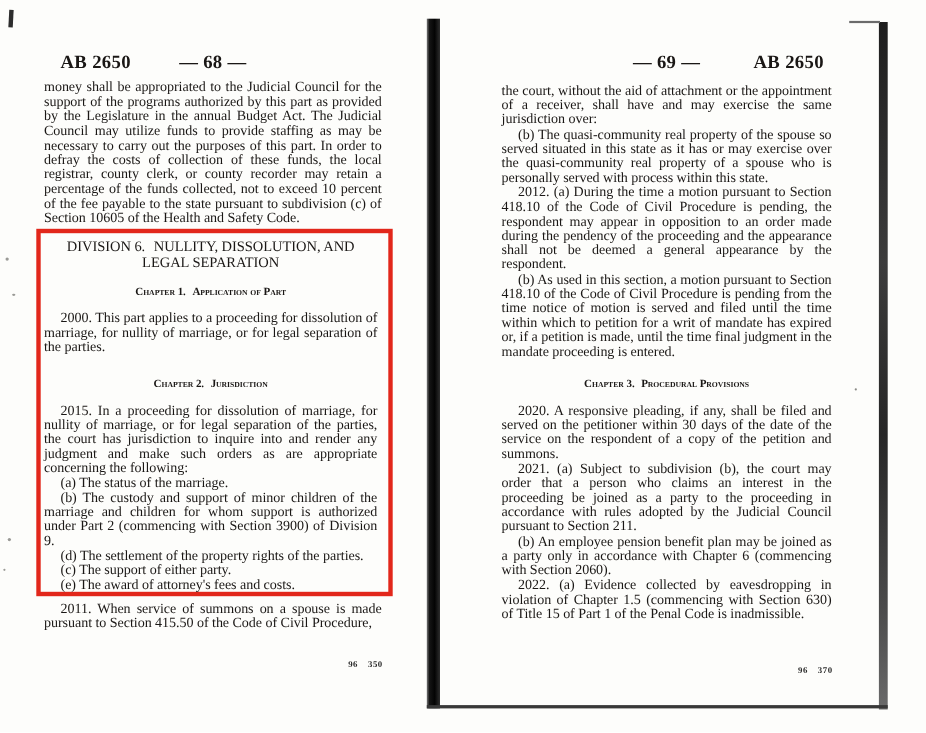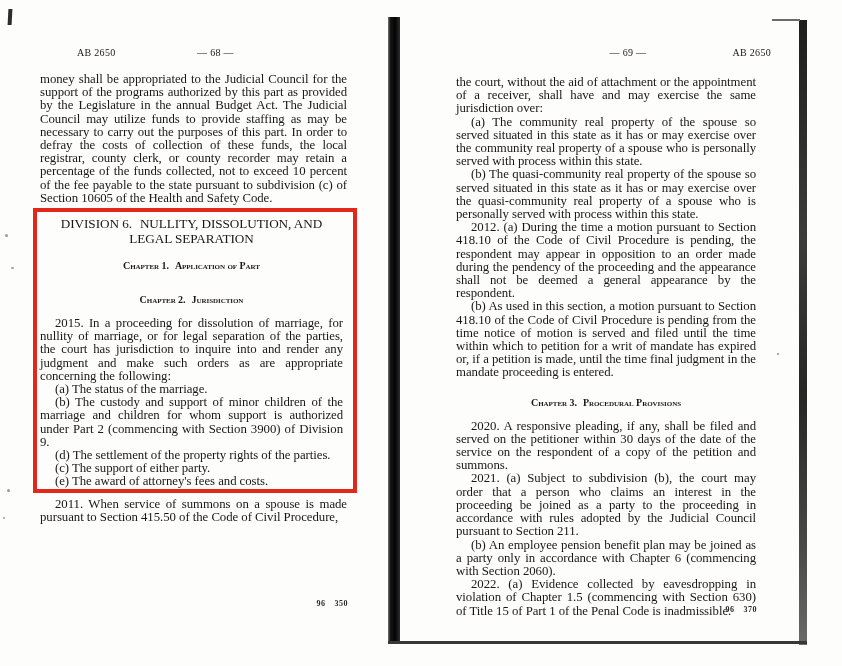--- a/index.html
+++ b/index.html
@@ -5,21 +5,21 @@
   html,body{margin:0;padding:0;background:#fff;}
   .canvas{
     position:relative;width:842px;height:666px;overflow:hidden;
     background:#fdfdfb;color:#1a1715;
     font-family:"Liberation Serif", serif;
   }
   
   .page{position:absolute;top:0;height:666px;}
   .page-left{left:0;width:388px;}
   .page-right{left:400px;width:399px;}
-  .pg-header{position:relative;height:15px;margin-top:47px;font-size:10px;font-weight:normal;letter-spacing:.3px;margin-left:22px;}
+  .pg-header{position:relative;height:15px;margin-top:47px;font-size:17px;font-weight:bold;letter-spacing:.3px;}
   .page-left .pg-header .bill{position:absolute;left:55px;}
   .page-left .pg-header .pgnum{position:absolute;left:40px;width:307px;text-align:center;}
   .page-right .pg-header .pgnum{position:absolute;left:56px;width:300px;text-align:center;}
   .page-right .pg-header .bill{position:absolute;left:56px;width:293px;text-align:right;}
   .pg-body{font-size:12.8px;line-height:13.2px;text-align:justify;letter-spacing:-0.05px;}
   .page-left .pg-body{margin:11px 0 0 40px;width:307px;}
   .page-right .pg-body{margin:14px 0 0 56px;width:300px;}
   .pg-body p{margin:0;text-indent:15px;}
   .pg-body p.cont{text-indent:0;}
   
@@ -75,20 +75,21 @@
       <div class="redbox">
         <div class="h-division">
           <div>
             <span>DIVISION 6.</span><span class="hgap"></span><span>NULLITY, DISSOLUTION, AND</span>
           </div>
           <div>LEGAL SEPARATION</div>
         </div>
         <div class="h-chapter">
           <span>Chapter 1.</span><span class="hgap"></span><span>Application of Part</span>
         </div>
+        <p class="mt9">2000. This part applies to a proceeding for dissolution of marriage, for nullity of marriage, or for legal separation of the parties.</p>
         <div class="h-chapter mt20 mb10">
           <span>Chapter 2.</span><span class="hgap"></span><span>Jurisdiction</span>
         </div>
         <p>2015. In a proceeding for dissolution of marriage, for nullity of marriage, or for legal separation of the parties, the court has jurisdiction to inquire into and render any judgment and make such orders as are appropriate concerning the following:</p>
         <p>(a) The status of the marriage.</p>
         <p>(b) The custody and support of minor children of the marriage and children for whom support is authorized under Part 2 (commencing with Section 3900) of Division 9.</p>
         <p>(d) The settlement of the property rights of the parties.</p>
         <p>(c) The support of either party.</p>
         <p class="lastitem">(e) The award of attorney's fees and costs.</p>
       </div>
@@ -102,21 +103,20 @@
 
   <div class="spine"></div>
 
   <div class="page page-right">
     <div class="pg-header">
       <span class="pgnum">— 69 —</span>
       <span class="bill">AB 2650</span>
     </div>
     <div class="pg-body">
       <p class="cont">the court, without the aid of attachment or the appointment of a receiver, shall have and may exercise the same jurisdiction over:</p>
-      <p>(a) The community real property of the spouse so served situated in this state as it has or may exercise over the community real property of a spouse who is personally served with process within this state.</p>
       <p>(b) The quasi-community real property of the spouse so served situated in this state as it has or may exercise over the quasi-community real property of a spouse who is personally served with process within this state.</p>
       <p>2012. (a) During the time a motion pursuant to Section 418.10 of the Code of Civil Procedure is pending, the respondent may appear in opposition to an order made during the pendency of the proceeding and the appearance shall not be deemed a general appearance by the respondent.</p>
       <p>(b) As used in this section, a motion pursuant to Section 418.10 of the Code of Civil Procedure is pending from the time notice of motion is served and filed until the time within which to petition for a writ of mandate has expired or, if a petition is made, until the time final judgment in the mandate proceeding is entered.</p>
       <div class="h-chapter mt16">
         <span>Chapter 3.</span><span class="hgap"></span><span>Procedural Provisions</span>
       </div>
       <p>2020. A responsive pleading, if any, shall be filed and served on the petitioner within 30 days of the date of the service on the respondent of a copy of the petition and summons.</p>
       <p>2021. (a) Subject to subdivision (b), the court may order that a person who claims an interest in the proceeding be joined as a party to the proceeding in accordance with rules adopted by the Judicial Council pursuant to Section 211.</p>
       <p>(b) An employee pension benefit plan may be joined as a party only in accordance with Chapter 6 (commencing with Section 2060).</p>
       <p>2022. (a) Evidence collected by eavesdropping in violation of Chapter 1.5 (commencing with Section 630) of Title 15 of Part 1 of the Penal Code is inadmissible.</p>

